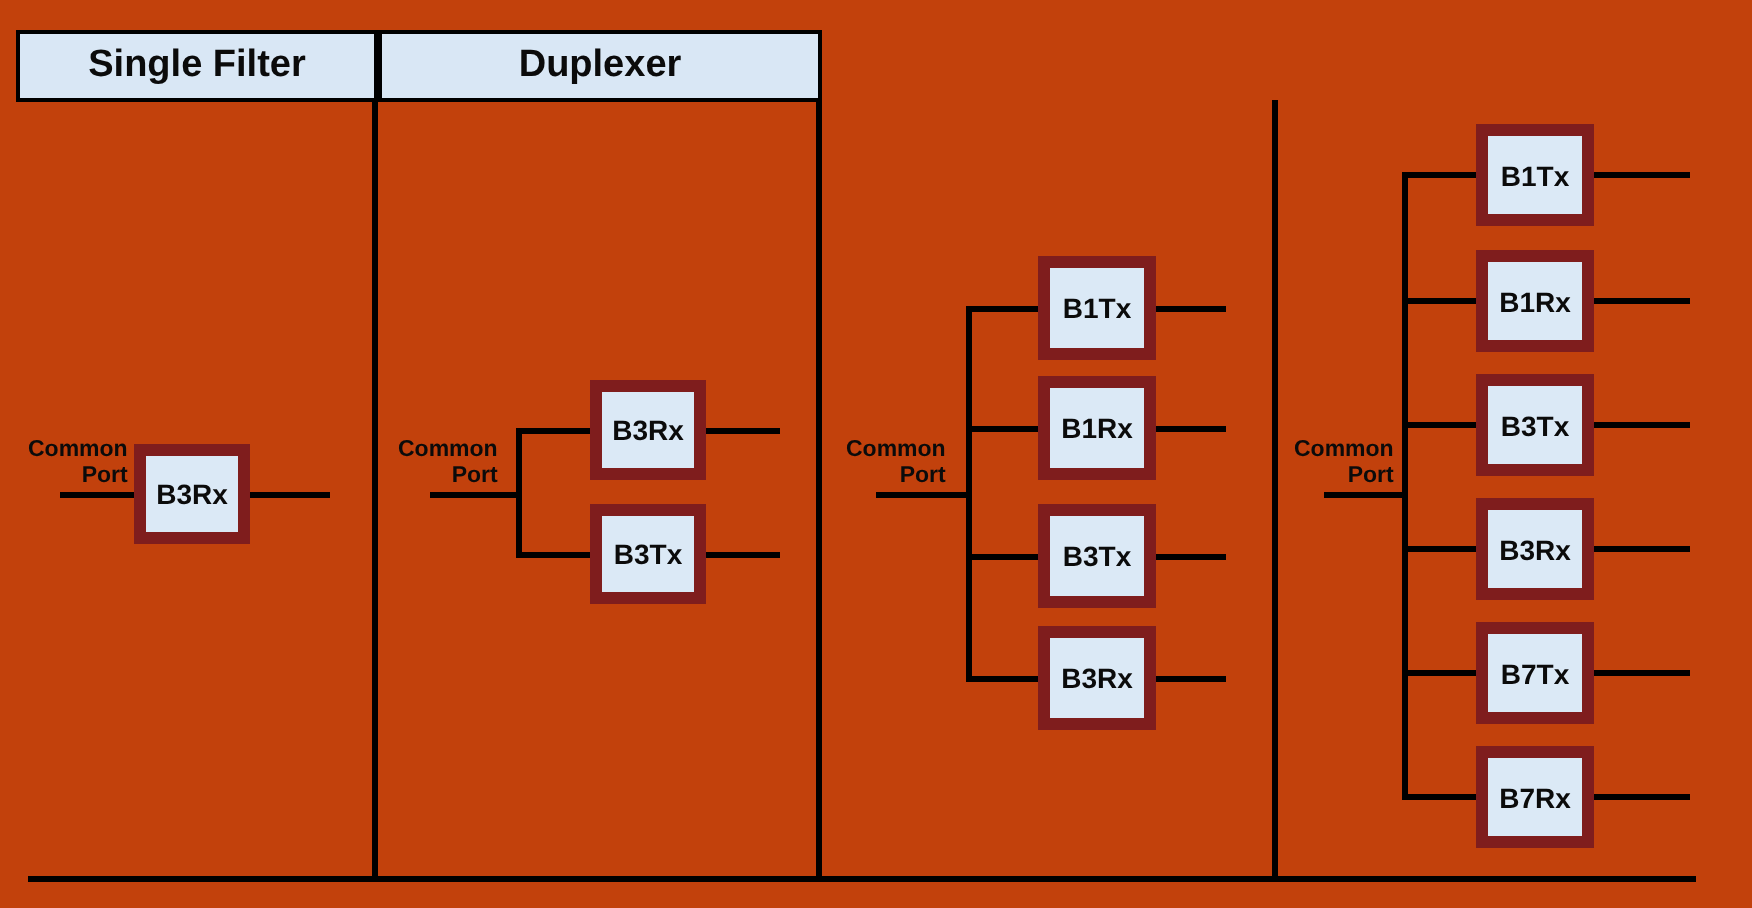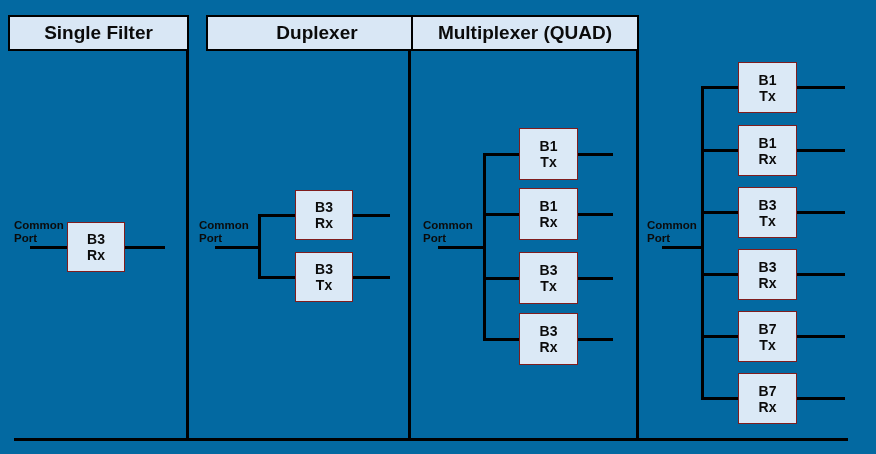--- a/index.html
+++ b/index.html
@@ -1,41 +1,41 @@
 <!DOCTYPE html>
 <html style="--cell-fill: #d9e7f5; --box-fill: #dbe9f6; --wm-color: #a6d796;"><head>
 <meta charset="utf-8">
 <style>
   html, body { margin: 0; padding: 0; background: #ffffff; }
   .canvas {
     position: relative;
     width: 876px;
     height: 454px;
-    background: #0369a1;
+    background: #c2410c;
     font-family: "Liberation Sans", sans-serif;
     overflow: hidden;
   }
   
   .hcell {
     position: absolute;
     top: 15px;
     height: 36px;
     background: var(--cell-fill, #d9e7f5);
     border: 2px solid #000;
     box-sizing: border-box;
     display: flex;
     align-items: center;
     justify-content: center;
     font-weight: bold;
     font-size: 19px;
     color: #0b0b0b;
     white-space: nowrap;
   }
   .hcell-1 { left: 8px;   width: 181px; }
-  .hcell-2 { left: 206px; width: 222px; text-align: center; }
+  .hcell-2 { left: 189px; width: 222px; text-align: center; }
   .hcell-3 { left: 411px; width: 228px; }
   .hcell-4 { left: 639px; width: 222px; }
 
   
   .vdivider {
     position: absolute;
     top: 50px;
     width: 3px;
     height: 391px;
     background: #000;
@@ -56,61 +56,61 @@
 
   
   .wire {
     position: absolute;
     background: #000;
     z-index: 2;
   }
   .fbox {
     position: absolute;
     background: var(--box-fill, #dbe9f6);
-    border: 1px solid #7f1d1d;
+    border: 6px solid #7f1d1d;
     box-sizing: border-box;
     display: flex;
-    flex-direction: column;
+    flex-direction: row;
     align-items: center;
     justify-content: center;
     font-weight: bold;
     font-size: 14px;
     line-height: 16px;
     color: #0b0b0b;
     z-index: 3;
   }
   .cp-label {
     position: absolute;
     font-weight: bold;
     font-size: 11.5px;
     line-height: 12.5px;
     color: #0b0b0b;
     white-space: nowrap;
     z-index: 3;
+    text-align: right;
   }
   .watermark {
     position: absolute;
     right: 18px;
     top: 428px;
     font-size: 17px;
     font-weight: normal;
     letter-spacing: 0.5px;
     color: var(--wm-color, #a6d796);
     z-index: 4;
     white-space: nowrap;
   }
 </style>
 </head>
 <body>
 
 <div class="canvas">
 
   <div class="hcell hcell-1">Single Filter</div>
   <div class="hcell hcell-2">Duplexer</div>
-  <div class="hcell hcell-3">Multiplexer (QUAD)</div>
 
   <div class="vdivider vd-1"></div>
   <div class="vdivider vd-2"></div>
   <div class="vdivider vd-3"></div>
 
   <div id="diagram-layer">
       <div class="cp-label" style="left: 14px; top: 219px;">
         <div>Common</div>
         <div>Port</div>
       </div>

